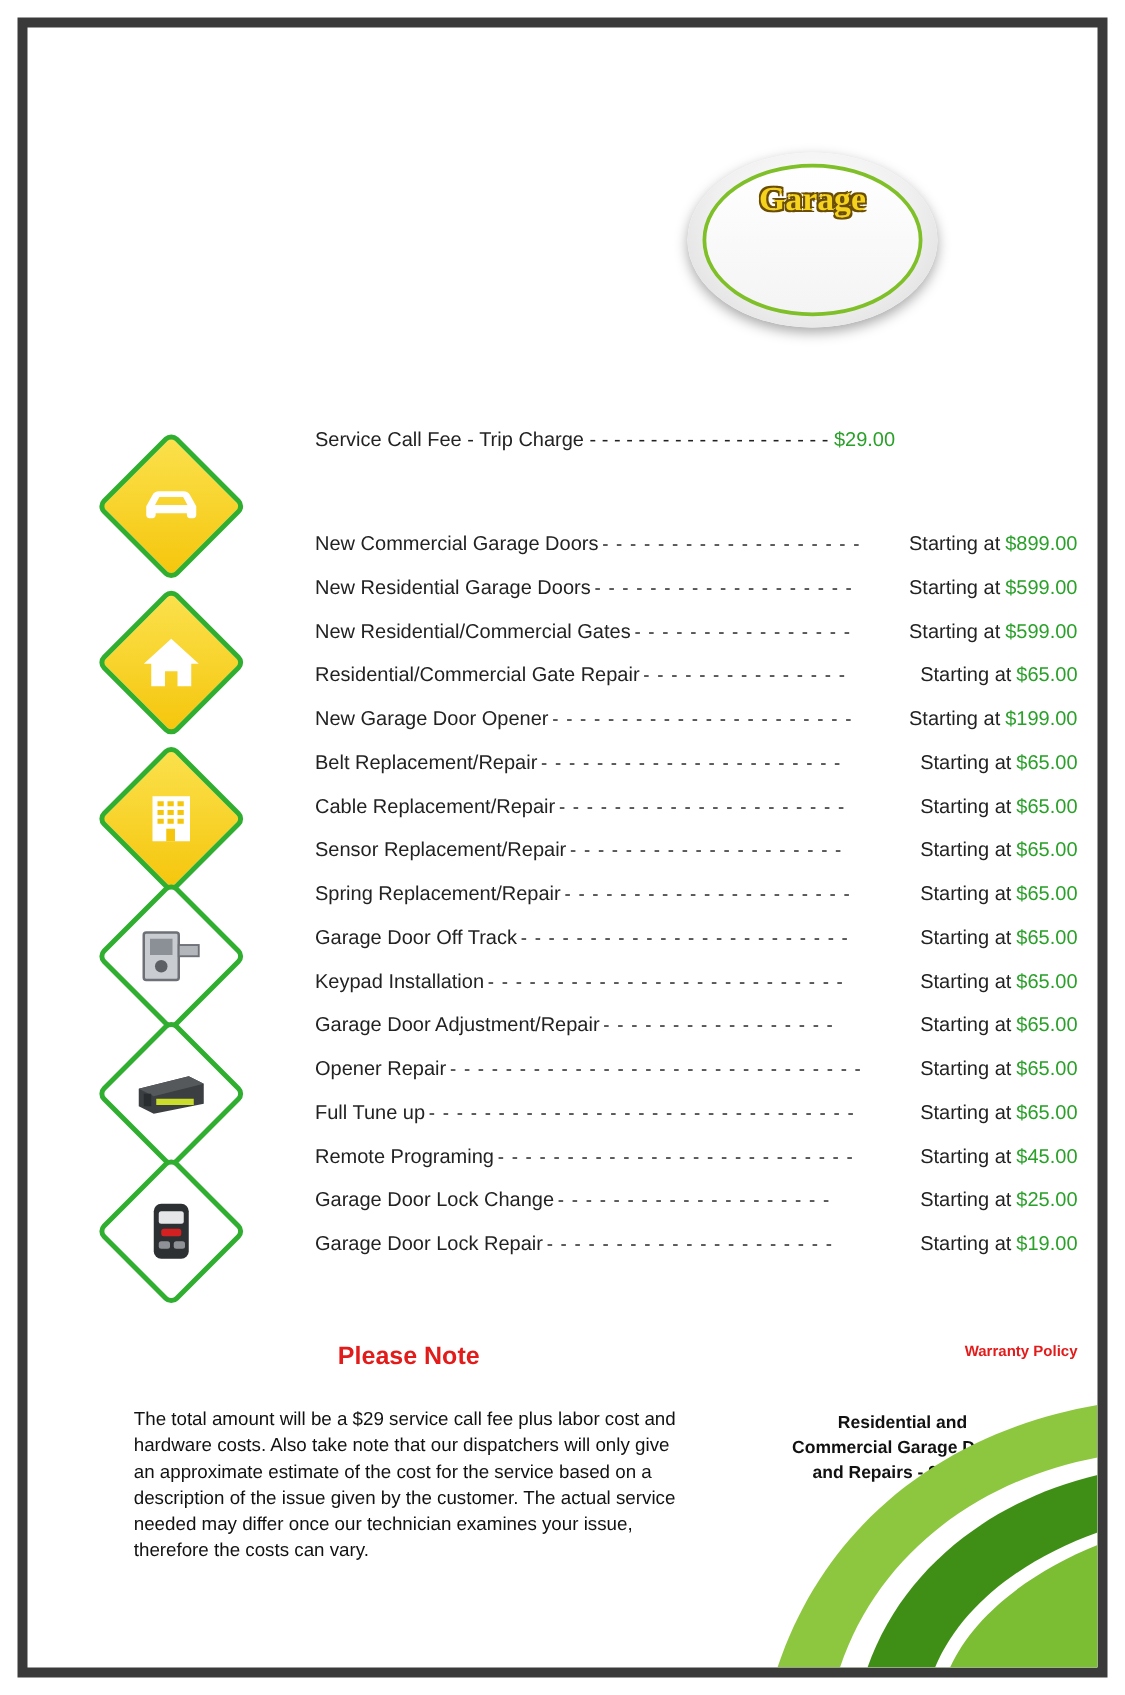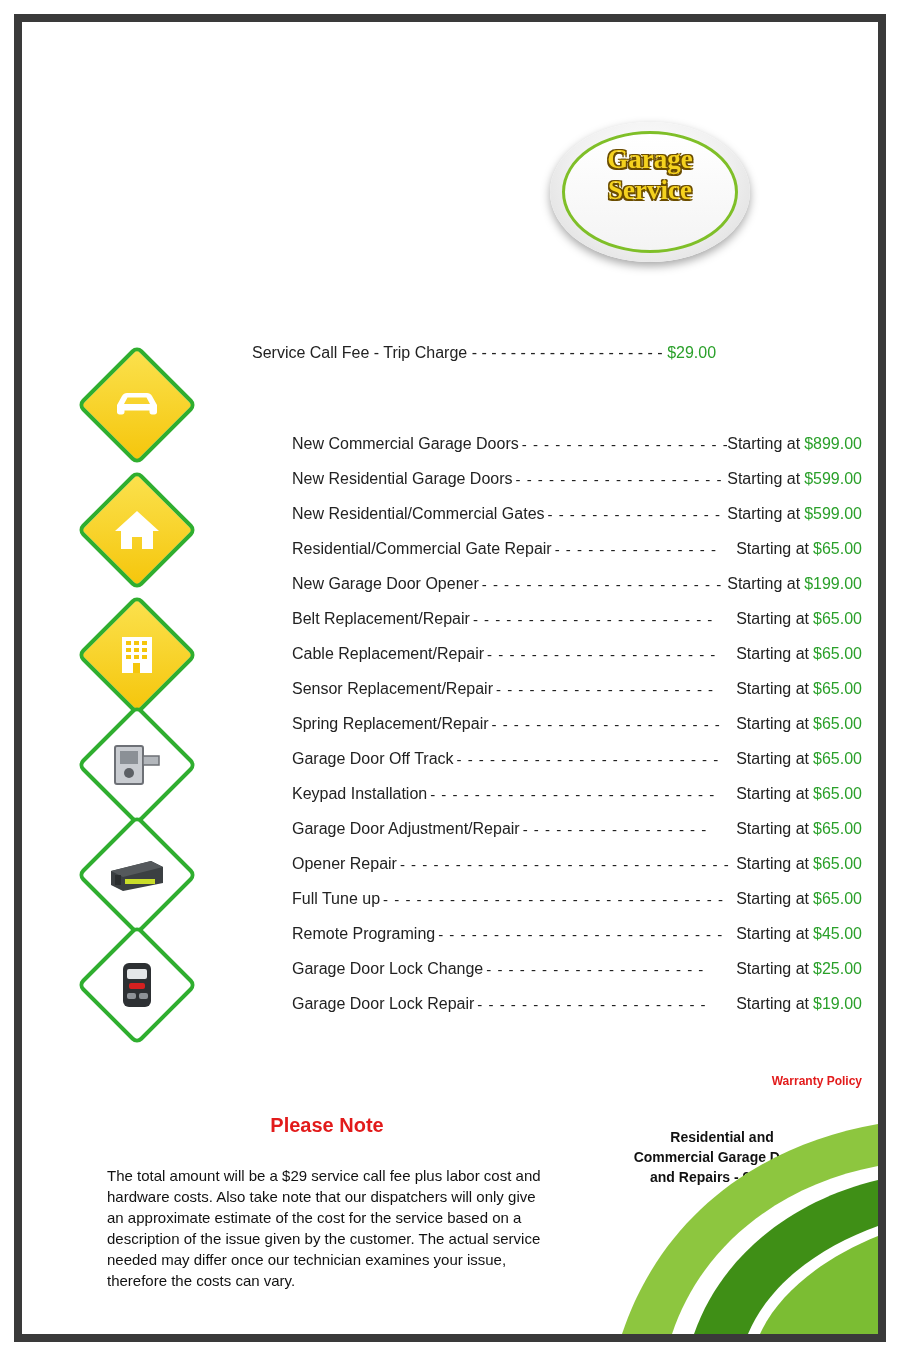--- a/index.html
+++ b/index.html
@@ -100,25 +100,24 @@
     margin-top: 28px;
   }
   .list {
     position: absolute;
     left: 230px; top: 396px;
     width: 610px;
   }
   .row {
     height: 35px;
     display: flex;
-    align-items: flex-end;
+    align-items: center;
     font-size: 16px;
     color: #222;
     white-space: nowrap;
-    margin-left: 40px;
   }
   .row .label { flex: 0 0 auto; }
   .row .dots {
     flex: 1 1 auto;
     overflow: hidden;
     white-space: nowrap;
     color: #222;
     letter-spacing: 1px;
     padding: 0 3px;
     font-size: 15px;
@@ -159,21 +158,20 @@
     left: 85px; top: 1052px;
     width: 440px;
   }
   .note-title {
     text-align: center;
     color: #e21b1b;
     font-weight: bold;
     font-size: 20px;
     font-family: "Liberation Sans", sans-serif;
     margin-bottom: 14px;
-    margin-top: 40px;
   }
   .note-body {
     font-size: 15px;
     line-height: 21px;
     color: #111;
     margin-top: 28px;
   }
   .warranty-block {
     position: absolute;
     left: 560px; top: 1052px;
@@ -208,21 +206,20 @@
 <div id="page">
   <div class="frame-outer"></div>
   <div class="frame-inner">
 
 
     <div class="logo-badge">
       <div class="logo-oval-outer"></div>
       <div class="logo-oval-ring"></div>
       <div class="logo-text">
         <div>Garage</div>
-        <div>Service</div>
       </div>
     </div>
 
     <div class="service-fee">
       <span>Service Call Fee - Trip Charge</span>
       <span>- - - - - - - - - - - - - - - - - - - -</span>
       <span class="price">$29.00</span>
     </div>
 
     <div class="icons">

